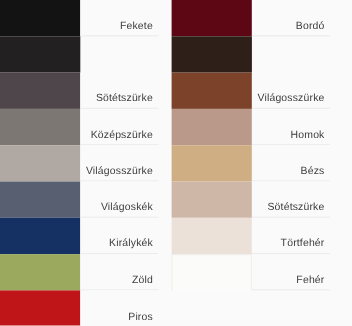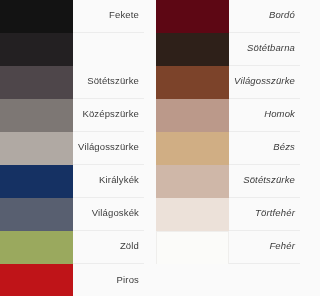--- a/index.html
+++ b/index.html
@@ -20,42 +20,41 @@
     height: 296px;
     background: #fafafa;
   }
   .column {
     width: 150px;
     display: flex;
     flex-direction: column;
   }
   .column.right {
     padding-left: 12px;
-    font-style: italic;
   }
   .row {
     display: flex;
     align-items: stretch;
     height: 33px;
     flex: 0 0 33px;
     position: relative;
   }
   .chip {
     width: 73px;
     flex: 0 0 73px;
     height: 33px;
     display: block;
   }
   .column.right .chip {
     margin-left: 0;
   }
   .label-cell {
     flex: 1 1 auto;
     display: flex;
-    align-items: center;
+    align-items: flex-end;
     justify-content: flex-end;
     padding: 0 5px 3px 0;
     box-sizing: border-box;
     border-bottom: 1px solid #ececec;
     background: #fafafa;
   }
   .label-text {
     font-size: 9.5px;
     line-height: 11px;
     color: #3c3c3c;
@@ -108,30 +107,30 @@
     </div>
 
     <div class="row">
       <span class="chip" style="background-color: rgb(176, 169, 163);"></span>
       <span class="label-cell">
         <span class="label-text">Világosszürke</span>
       </span>
     </div>
 
     <div class="row">
+      <span class="chip" style="background-color: rgb(88, 95, 112);"></span>
+      <span class="label-cell">
+        <span class="label-text">Világoskék</span>
+      </span>
+    </div>
+
+    <div class="row">
       <span class="chip" style="background-color: rgb(21, 49, 99);"></span>
       <span class="label-cell">
         <span class="label-text">Királykék</span>
-      </span>
-    </div>
-
-    <div class="row">
-      <span class="chip" style="background-color: rgb(88, 95, 112);"></span>
-      <span class="label-cell">
-        <span class="label-text">Világoskék</span>
       </span>
     </div>
 
     <div class="row">
       <span class="chip" style="background-color: rgb(154, 169, 94);"></span>
       <span class="label-cell">
         <span class="label-text">Zöld</span>
       </span>
     </div>
 
@@ -148,23 +147,20 @@
 
     <div class="row">
       <span class="chip" style="background-color: rgb(93, 7, 20);"></span>
       <span class="label-cell">
         <span class="label-text">Bordó</span>
       </span>
     </div>
 
     <div class="row">
       <span class="chip" style="background-color: rgb(46, 32, 25);"></span>
-      <span class="label-cell">
-        <span class="label-text">Sötétbarna</span>
-      </span>
     </div>
 
     <div class="row">
       <span class="chip" style="background-color: rgb(124, 67, 42);"></span>
       <span class="label-cell">
         <span class="label-text">Világosszürke</span>
       </span>
     </div>
 
     <div class="row">

